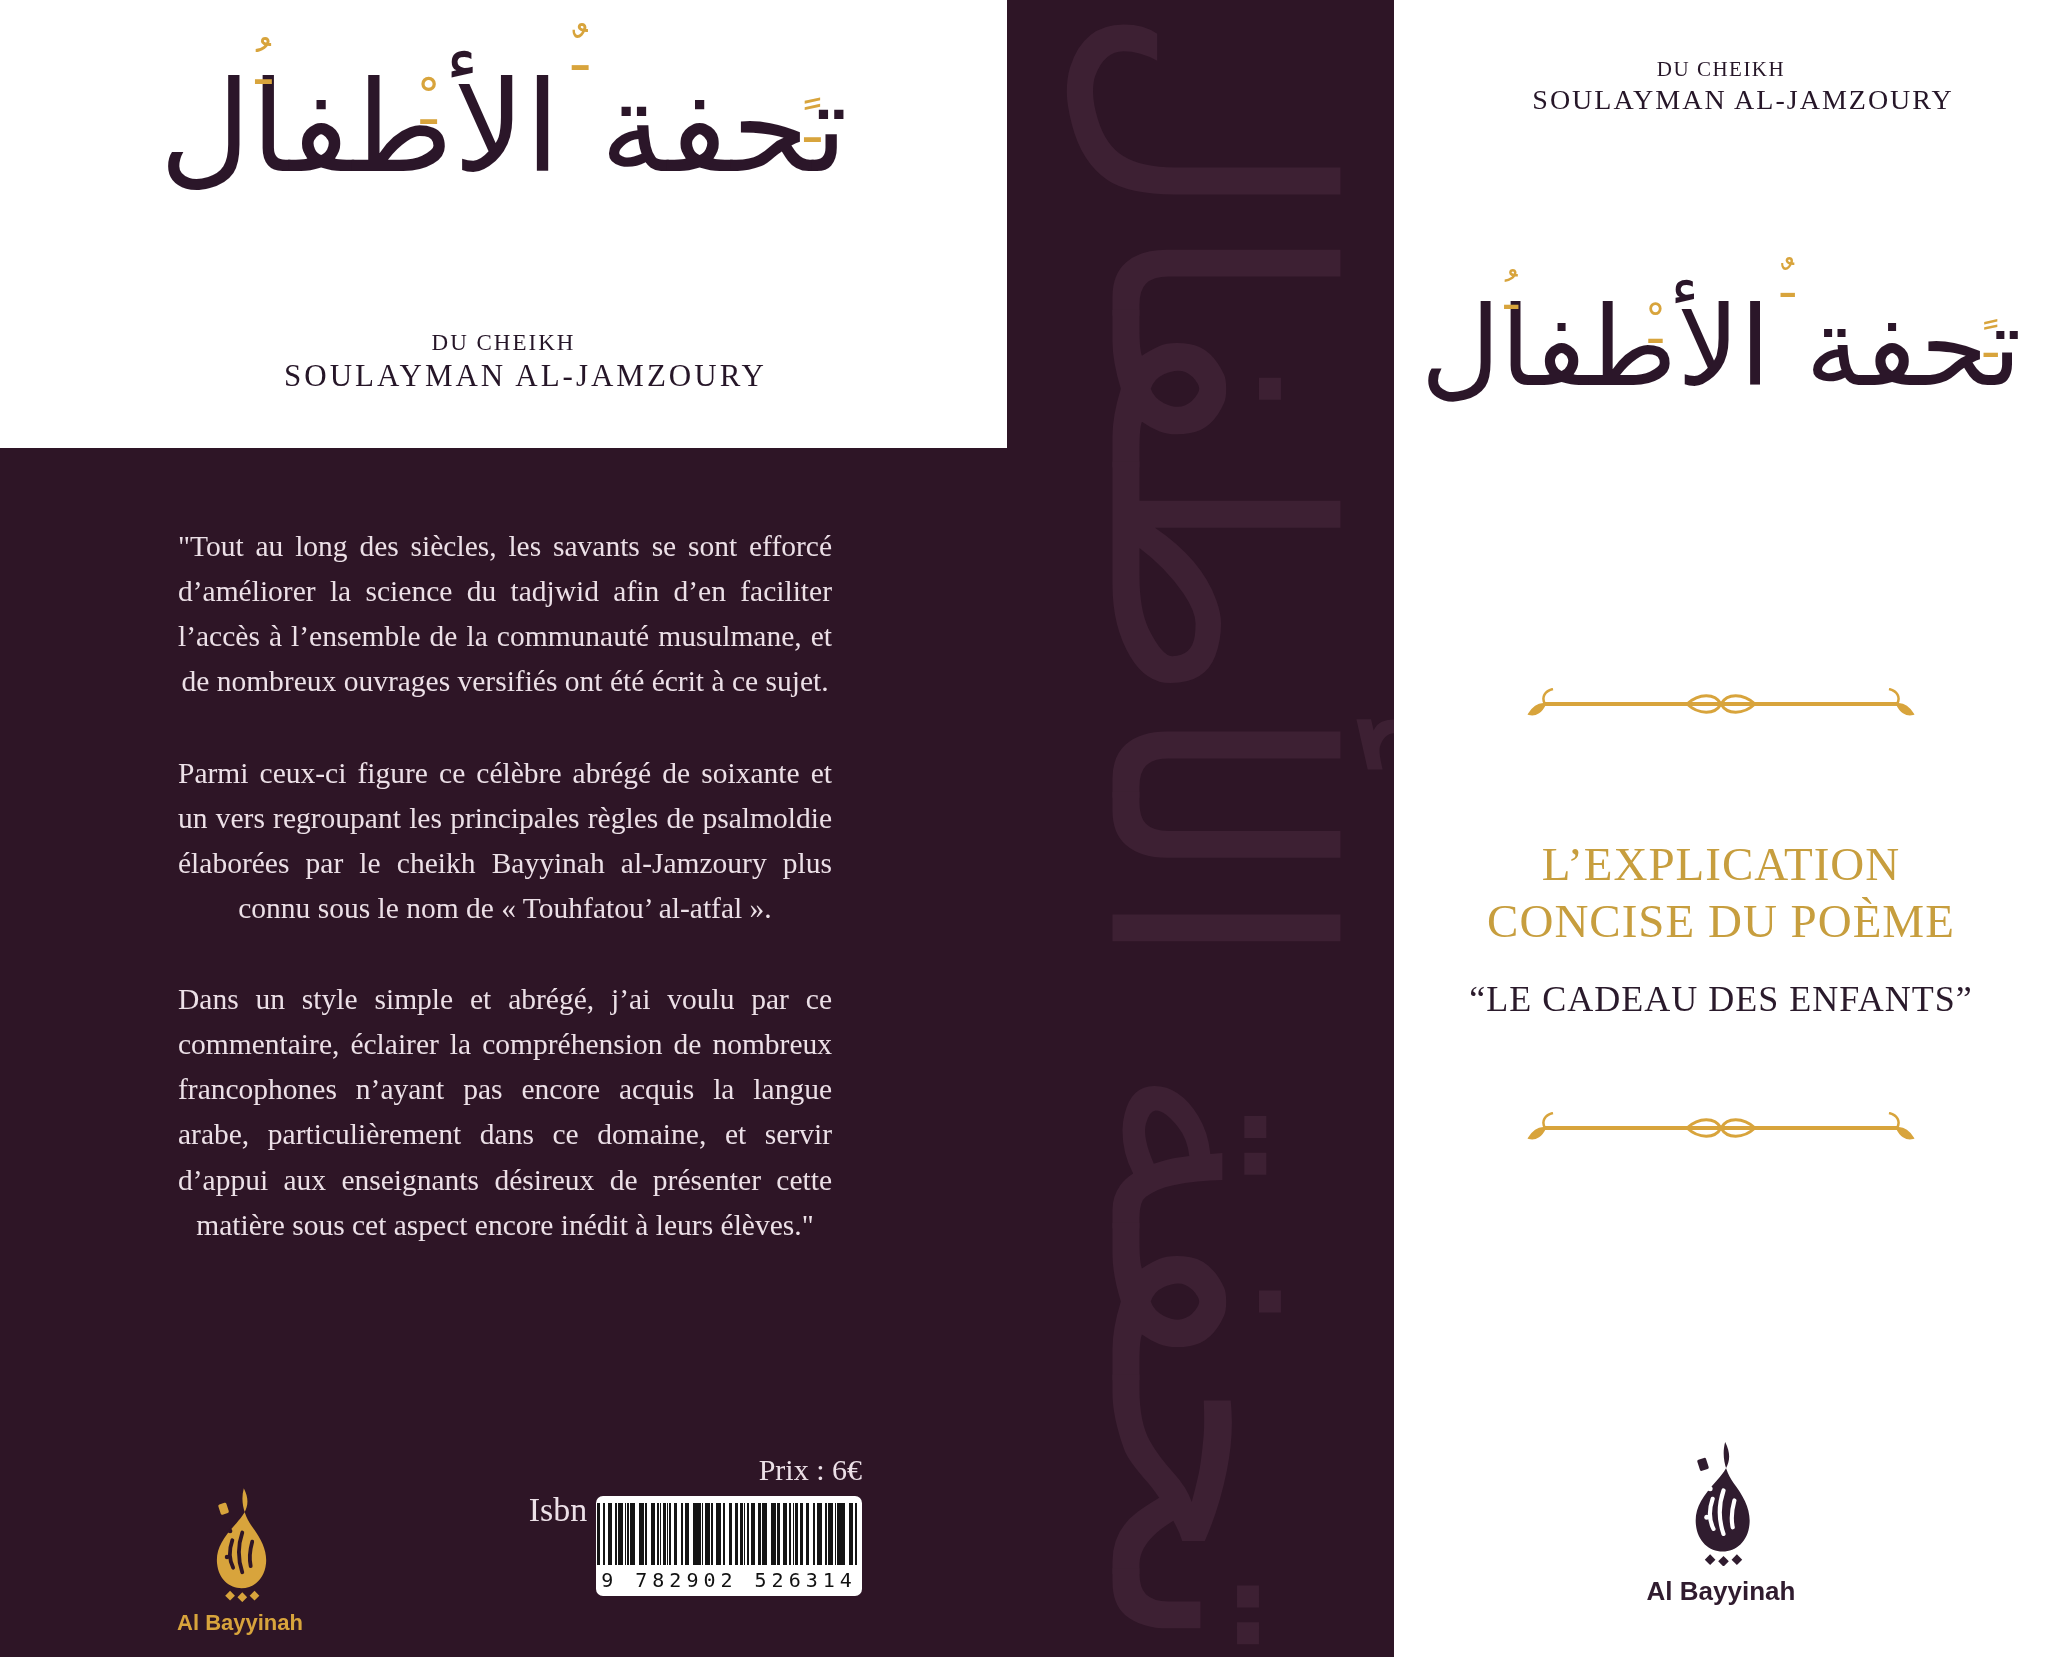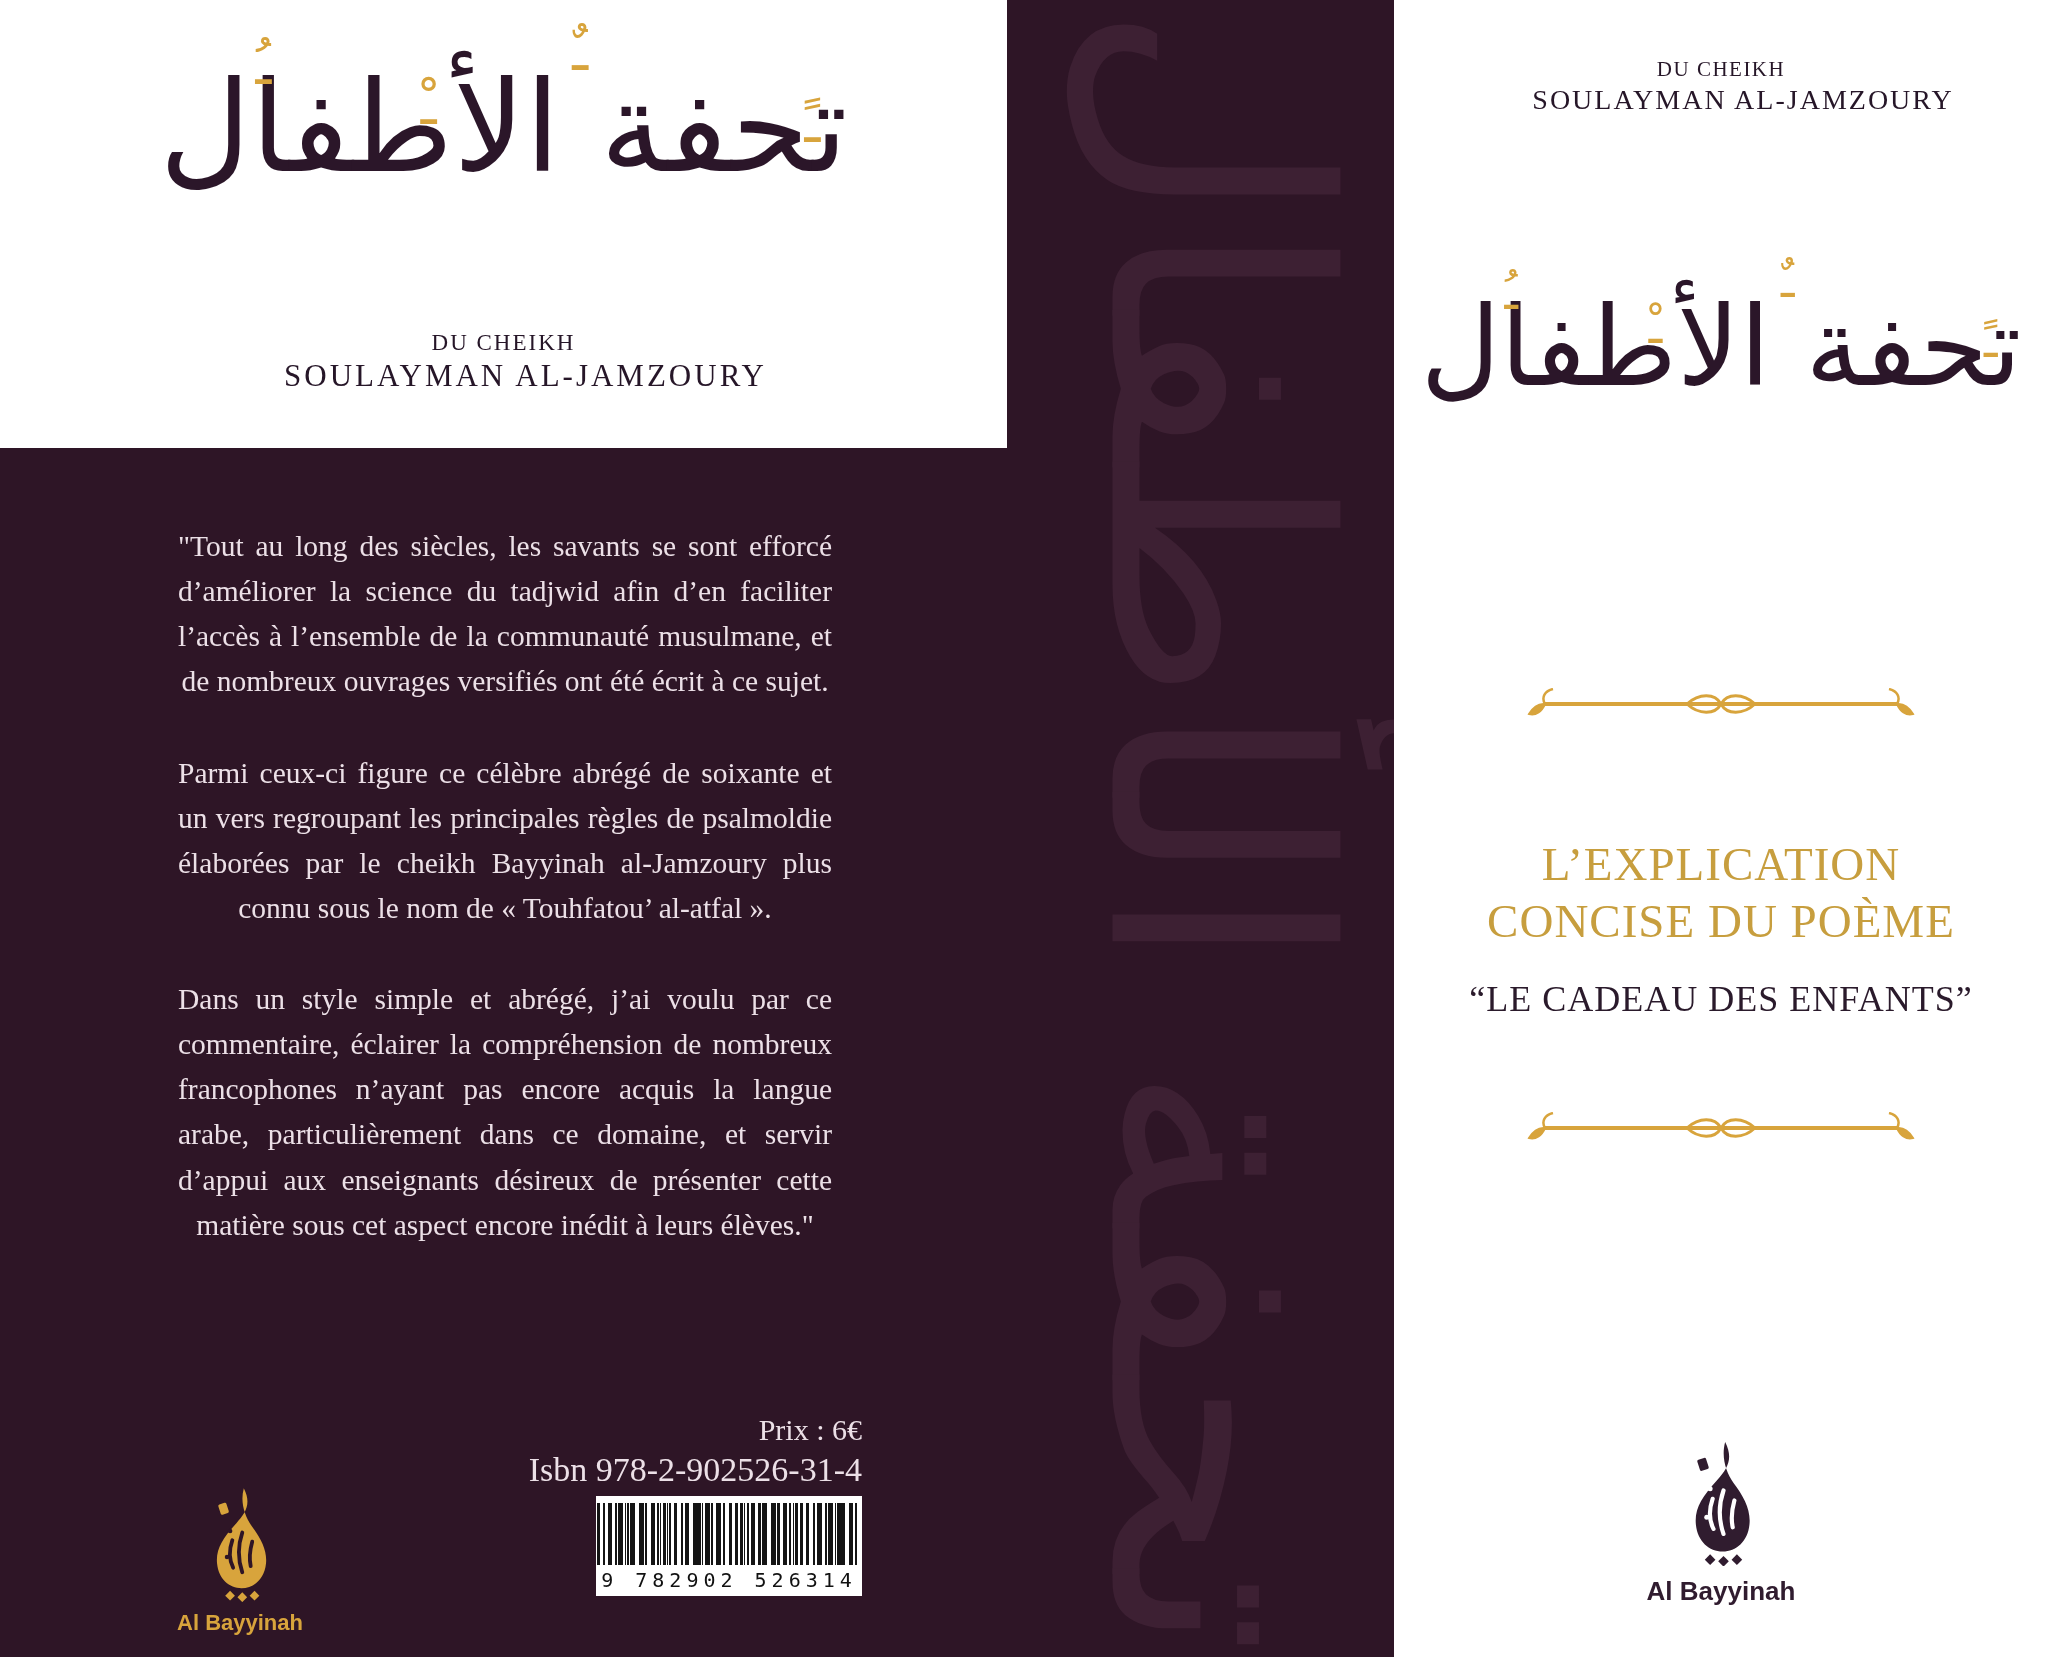--- a/index.html
+++ b/index.html
@@ -33,25 +33,25 @@
   .back-white .author-label{top:330px;font-size:23px;}
   .back-white .author-name{top:358px;font-size:31px;}
 
   .back-dark{position:absolute;left:0;top:448px;width:1007px;height:1209px;background:var(--maroon);}
   .paras{position:absolute;top:76px;left:178px;width:654px;}
   .paras p{
     margin:0 0 46px;font-size:29.5px;line-height:1.53;color:var(--light);
     text-align:justify;text-align-last:center;
   }
   .price-block{position:absolute;top:962px;right:145px;text-align:right;color:var(--light);}
-  .price-block .price{font-size:30px;line-height:40px;}
+  .price-block .price{font-size:30px;line-height:40px;margin-top:40px;}
   .price-block .isbn{font-size:34px;line-height:40px;}
   .barcode{
     position:absolute;top:1048px;right:145px;width:266px;height:100px;background:#ffffff;
-    box-sizing:border-box;padding:7px 1px 3px;
+    box-sizing:border-box;padding:7px 1px 3px;border-radius:7px;
   }
   .bars{
     height:62px;
     background-image:
       repeating-linear-gradient(90deg,#141414 0 2px,transparent 2px 6px),
       repeating-linear-gradient(90deg,#141414 0 3px,transparent 3px 11px),
       repeating-linear-gradient(90deg,#141414 0 1px,transparent 1px 7px);
   }
   .barcode-digits{
     margin-top:3px;text-align:center;color:#111;

